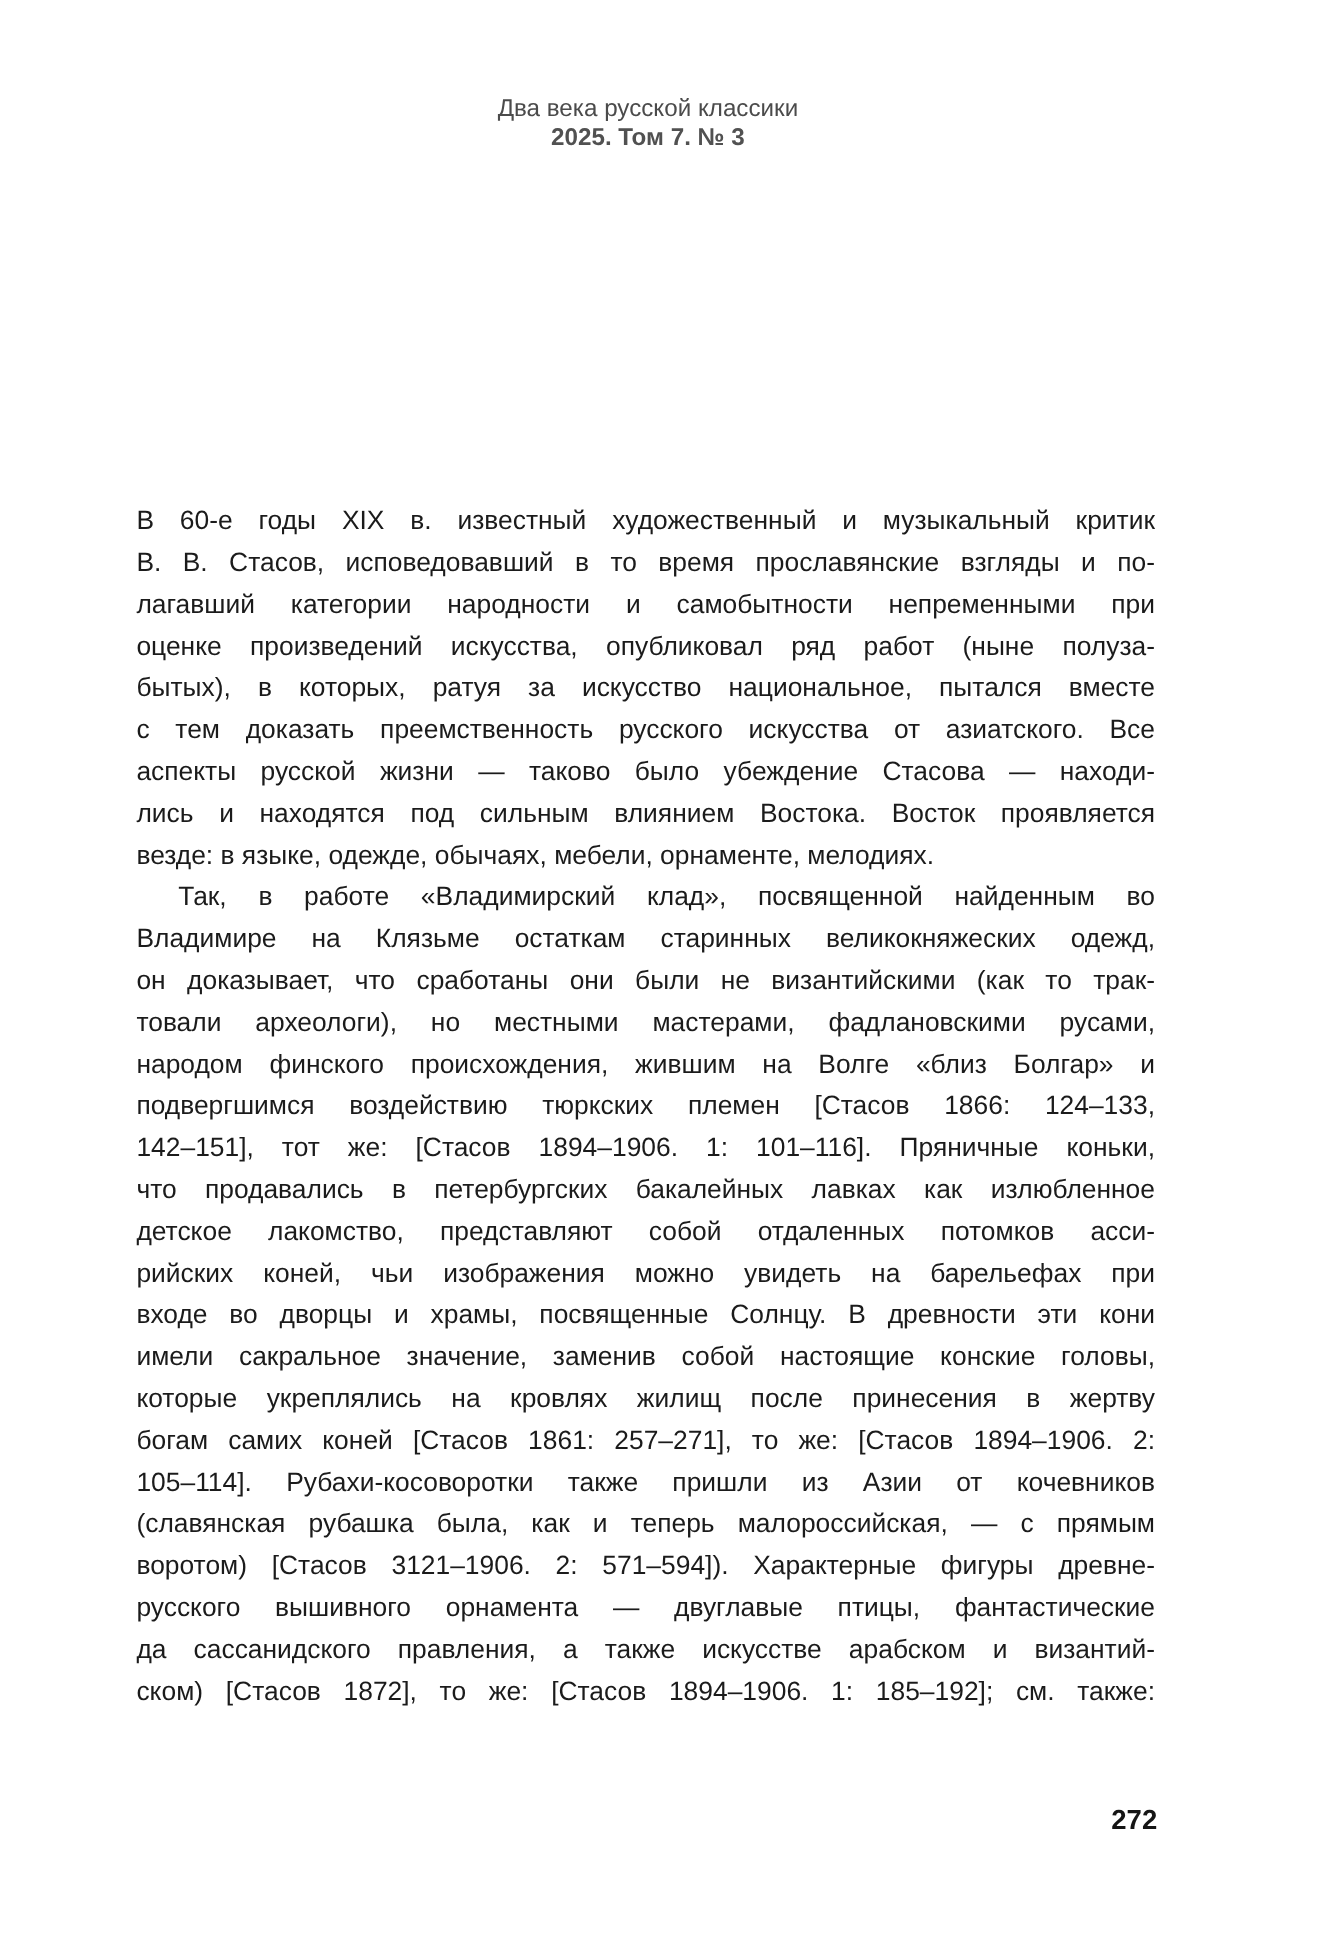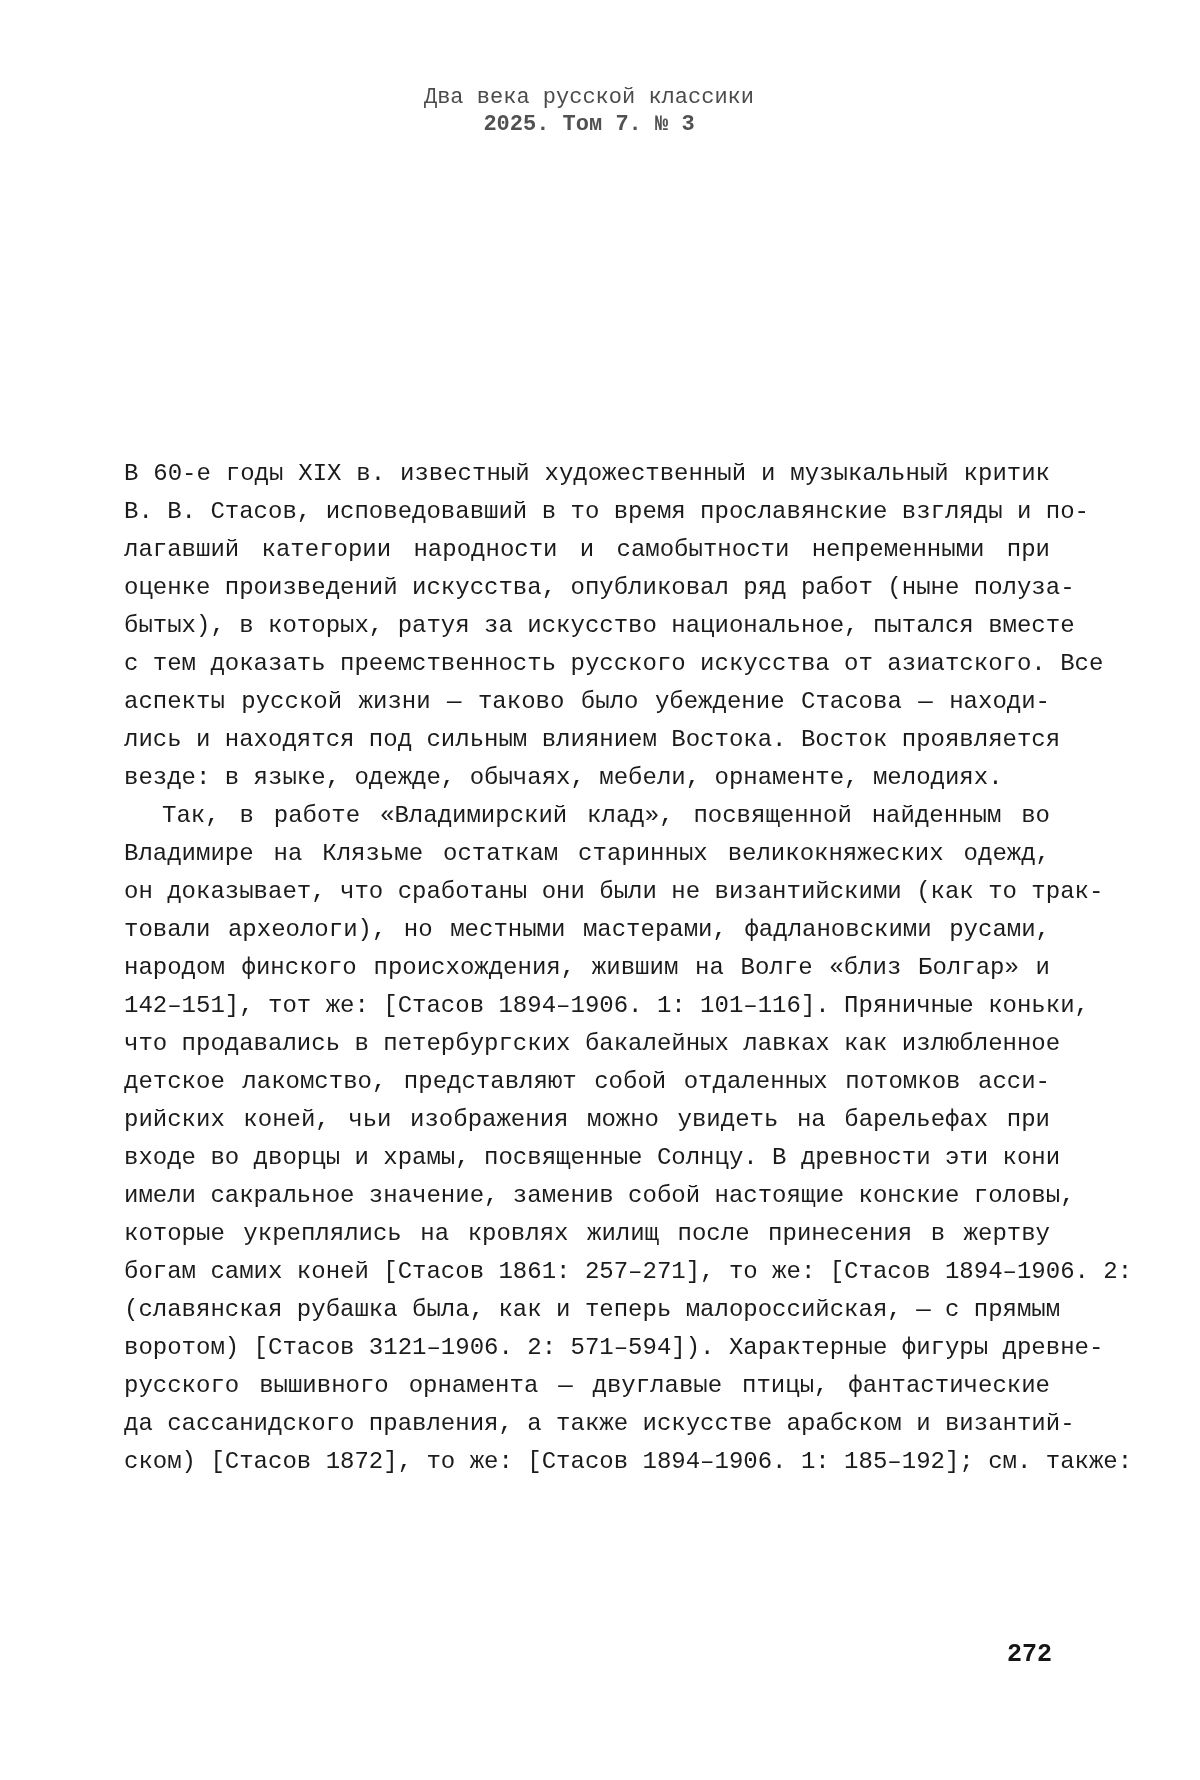--- a/index.html
+++ b/index.html
@@ -2,21 +2,21 @@
 <html><head>
 <meta charset="utf-8">
 <style>
   * { margin: 0; padding: 0; box-sizing: border-box; }
   html, body { background: #ffffff; }
   .page {
     position: relative;
     width: 1200px;
     height: 1780px;
     background: #ffffff;
-    font-family: Liberation Mono, monospace;
+    font-family: Liberation Sans, sans-serif;
     overflow: hidden;
   }
   .running-head {
     position: absolute;
     top: 84px;
     left: 126px;
     width: 926px;
     text-align: center;
     color: #4b4b4b;
     font-size: 22px;
@@ -81,28 +81,30 @@
         <div class="text-line">аспекты русской жизни — таково было убеждение Стасова — находи-</div>
         <div class="text-line">лись и находятся под сильным влиянием Востока. Восток проявляется</div>
         <div class="text-line no-justify">везде: в языке, одежде, обычаях, мебели, орнаменте, мелодиях.</div>
       </div>
       <div class="paragraph">
         <div class="text-line indented">Так, в работе «Владимирский клад», посвященной найденным во</div>
         <div class="text-line">Владимире на Клязьме остаткам старинных великокняжеских одежд,</div>
         <div class="text-line">он доказывает, что сработаны они были не византийскими (как то трак-</div>
         <div class="text-line">товали археологи), но местными мастерами, фадлановскими русами,</div>
         <div class="text-line">народом финского происхождения, жившим на Волге «близ Болгар» и</div>
+        <div class="text-line">подвергшимся воздействию тюркских племен [Стасов 1866: 124–133,</div>
         <div class="text-line">142–151], тот же: [Стасов 1894–1906. 1: 101–116]. Пряничные коньки,</div>
         <div class="text-line">что продавались в петербургских бакалейных лавках как излюбленное</div>
         <div class="text-line">детское лакомство, представляют собой отдаленных потомков асси-</div>
         <div class="text-line">рийских коней, чьи изображения можно увидеть на барельефах при</div>
         <div class="text-line">входе во дворцы и храмы, посвященные Солнцу. В древности эти кони</div>
         <div class="text-line">имели сакральное значение, заменив собой настоящие конские головы,</div>
         <div class="text-line">которые укреплялись на кровлях жилищ после принесения в жертву</div>
         <div class="text-line">богам самих коней [Стасов 1861: 257–271], то же: [Стасов 1894–1906. 2:</div>
+        <div class="text-line">105–114]. Рубахи-косоворотки также пришли из Азии от кочевников</div>
         <div class="text-line">(славянская рубашка была, как и теперь малороссийская, — с прямым</div>
         <div class="text-line">воротом) [Стасов 3121–1906. 2: 571–594]). Характерные фигуры древне-</div>
         <div class="text-line">русского вышивного орнамента — двуглавые птицы, фантастические</div>
         <div class="text-line">да сассанидского правления, а также искусстве арабском и византий-</div>
         <div class="text-line">ском) [Стасов 1872], то же: [Стасов 1894–1906. 1: 185–192]; см. также:</div>
       </div>
     </div>
 
   <div class="page-footer">
     <span>272</span>

